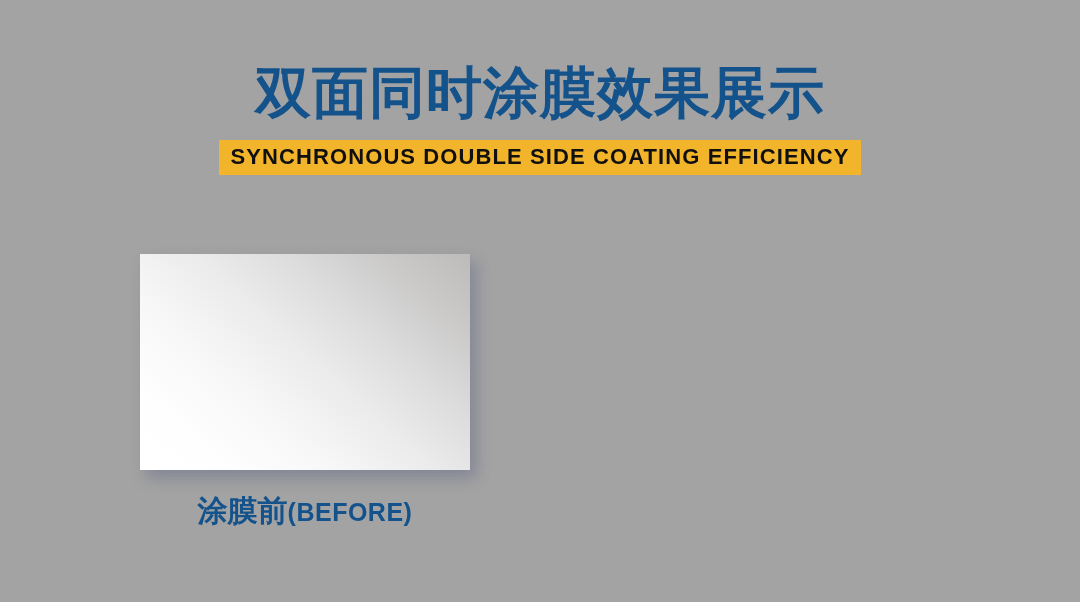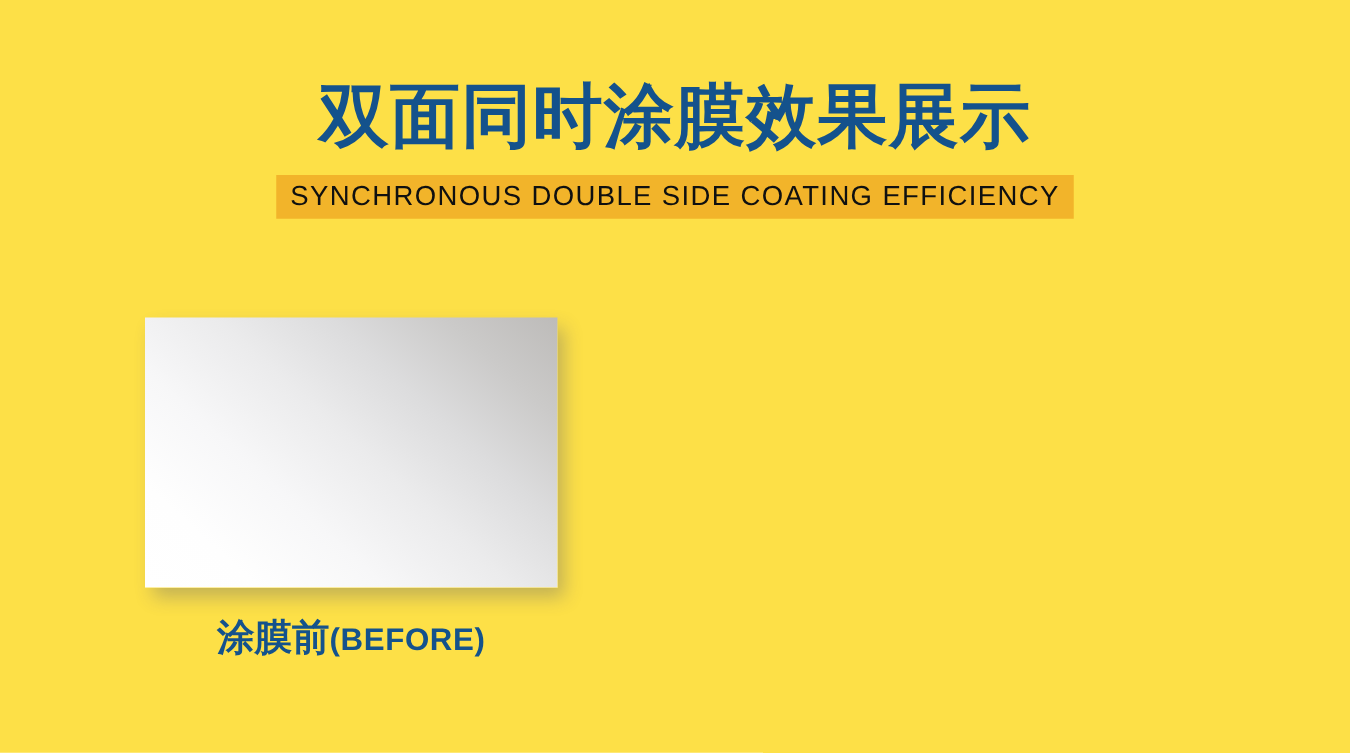--- a/index.html
+++ b/index.html
@@ -9,21 +9,21 @@
   body {
     width: 1080px;
     height: 602px;
     overflow: hidden;
     font-family: "Liberation Sans", sans-serif;
   }
   #slide {
     position: relative;
     width: 1080px;
     height: 602px;
-    background: #fde047;
+    background: #a3a3a3;
     overflow: hidden;
   }
 
   
   #header-block {
     position: absolute;
     left: 0;
     top: 60px;
     width: 1080px;
     text-align: center;
@@ -41,41 +41,41 @@
   #subtitle-wrap {
     margin-top: 14px;
     display: flex;
     justify-content: center;
   }
   #subtitle-banner {
     background: #f2b42a;
     color: #101010;
     font-family: "Liberation Sans", sans-serif;
     font-size: 22px;
-    font-weight: 400;
+    font-weight: 700;
     letter-spacing: 1.1px;
     line-height: 32px;
     padding: 1px 11px 2px 11px;
     white-space: nowrap;
   }
 
   
   #panels {
     position: absolute;
     left: 0;
     top: 254px;
     width: 1080px;
     height: 300px;
   }
 
   .panel-group {
     position: absolute;
     top: 0;
   }
-  #panel-group-before { left: 116px; width: 330px; }
+  #panel-group-before { left: 140px; width: 330px; }
   #panel-group-after  { left: 610px; width: 336px; }
 
   .sample {
     position: relative;
     box-shadow: 6px 8px 14px rgba(60, 70, 120, 0.30);
     overflow: hidden;
   }
 
   
   #sample-before {

